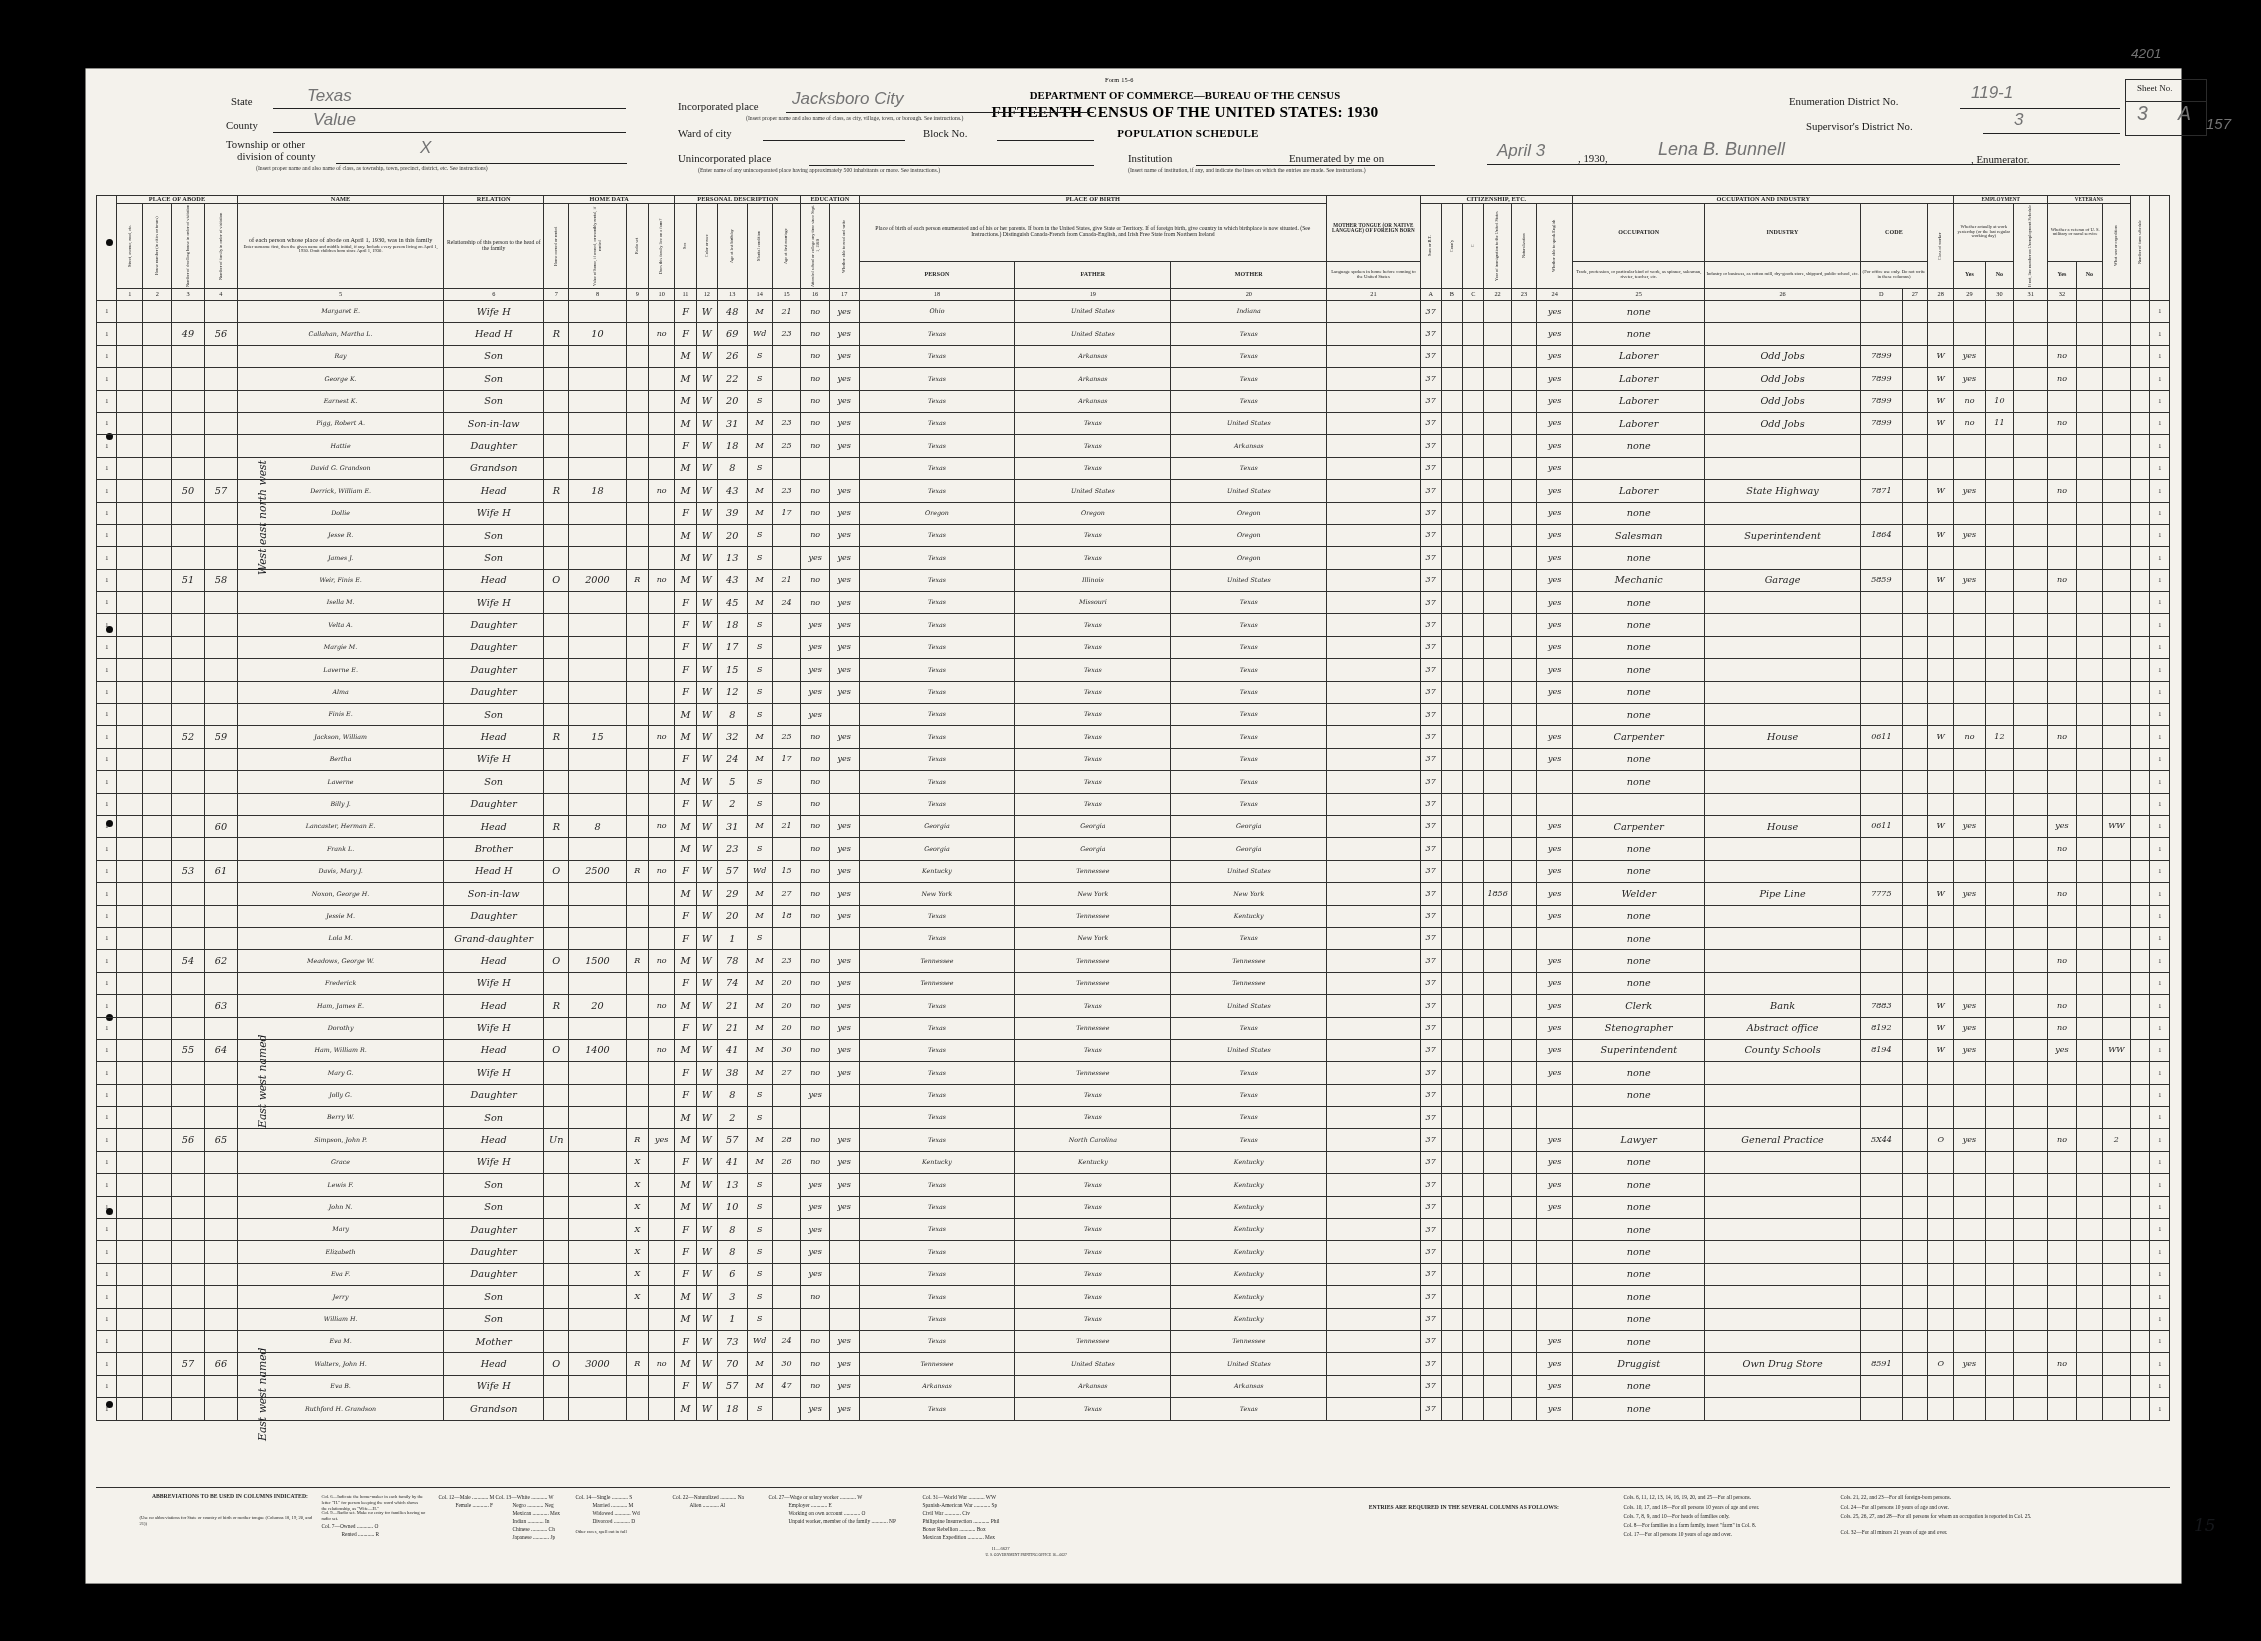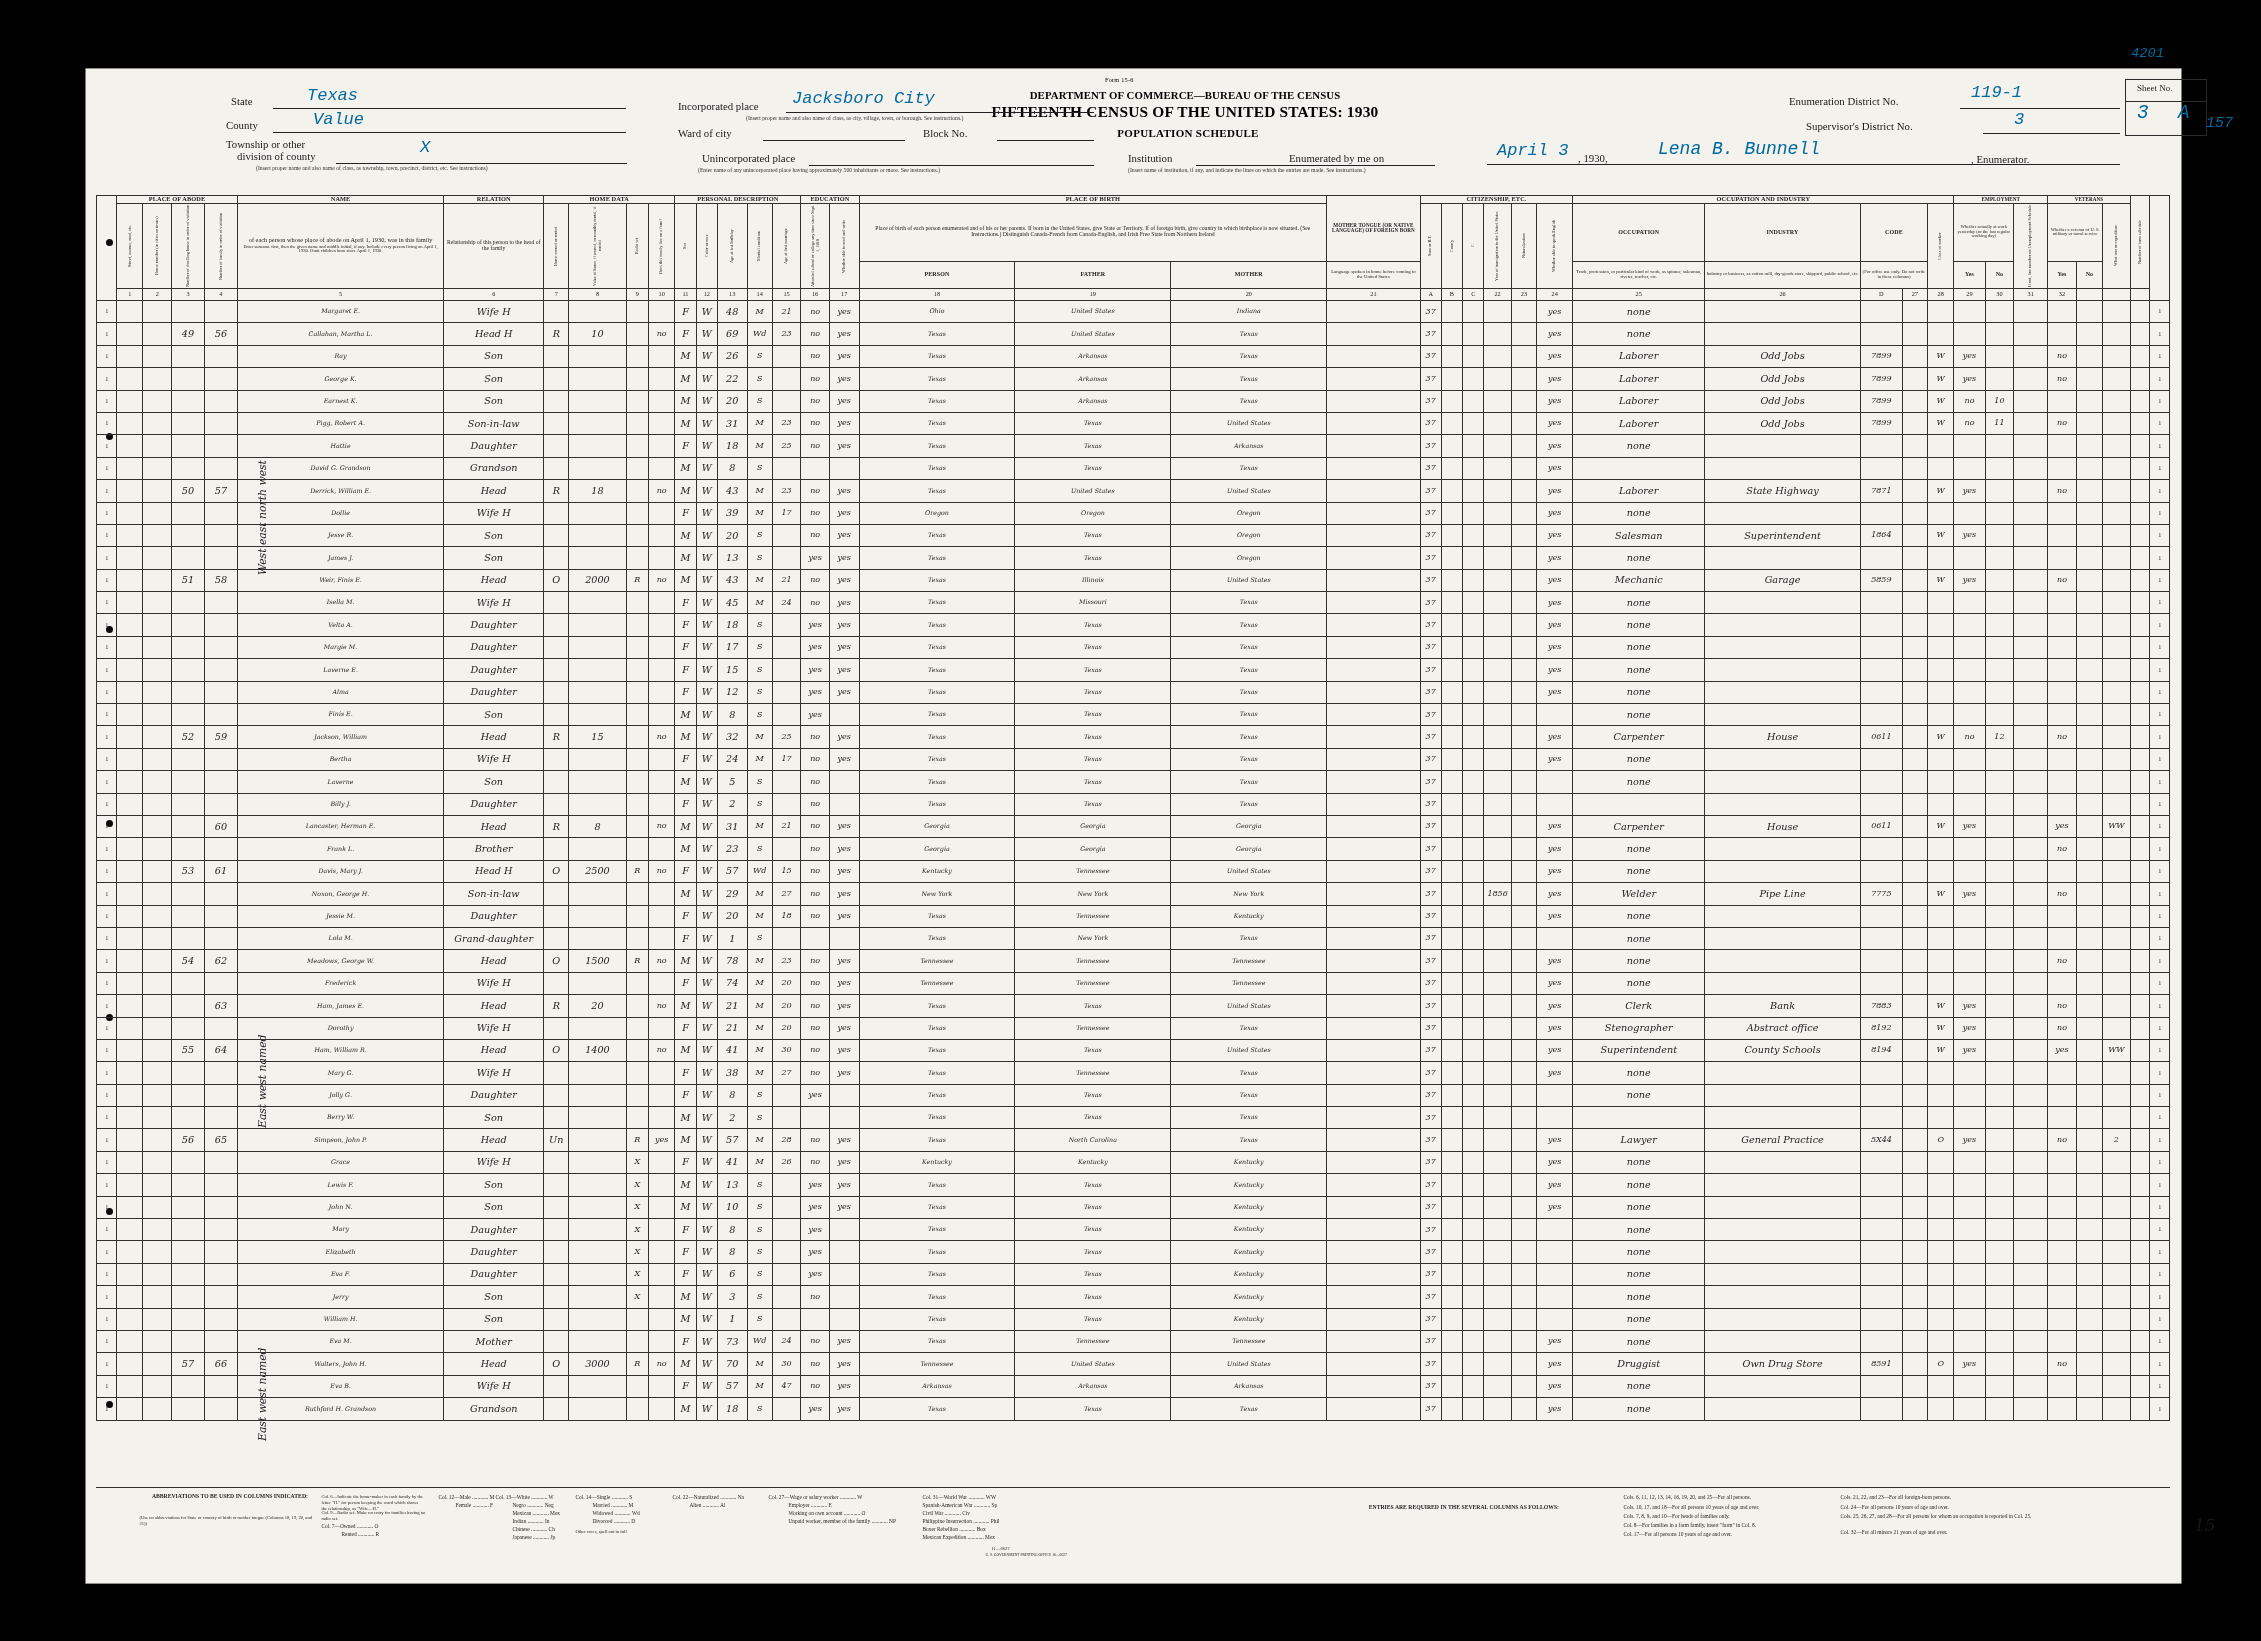--- a/index.html
+++ b/index.html
@@ -3,22 +3,22 @@
 <meta charset="utf-8">
 <style>
   html,body{margin:0;padding:0;background:#000;}
   body{width:2261px;height:1641px;overflow:hidden;font-family:"Liberation Serif",serif;}
   .page{position:absolute;left:85px;top:68px;width:2097px;height:1516px;background:#f4f2ec;
         box-shadow:0 0 0 0.6px #2b2b2b inset;}
   .sheet{position:absolute;left:0;top:0;width:2097px;height:1516px;}
   
   .hdr{position:absolute;left:0;top:0;width:2097px;height:125px;}
   .hdr .lbl{position:absolute;font-size:10.8px;color:#1a1a1a;}
-  .hdr .wr{position:absolute;font-family:Liberation Mono, monospace;font-style:italic;
-           font-size:17px;color:#0369a1;}
+  .hdr .wr{position:absolute;font-family:Liberation Sans, sans-serif;font-style:italic;
+           font-size:17px;color:#737373;}
   .hdr .dline{position:absolute;border-bottom:0.9px solid #222;}
   .hdr .tiny{position:absolute;font-size:5.7px;color:#333;}
   .ctr{position:absolute;text-align:center;}
   .formno{position:absolute;font-size:6.3px;letter-spacing:0.2px;}
   .t1{font-size:10.8px;font-weight:bold;letter-spacing:0.1px;}
   .t2{font-size:15.4px;font-weight:bold;letter-spacing:0.2px;}
   .t3{font-size:11px;font-weight:bold;letter-spacing:0.3px;}
   
   table.census{position:absolute;left:11.4px;top:127px;border-collapse:collapse;
         table-layout:fixed;width:2074px;}
@@ -79,21 +79,21 @@
       <div class="lbl" style="left:593px;top:32px;">Incorporated place</div>
       <div class="wr" style="left:707px;top:20.5px;">Jacksboro City</div>
       <div class="dline" style="left:701px;top:44px;width:308px;"></div>
       <div class="tiny" style="left:661px;top:47px;">(Insert proper name and also name of class, as city, village, town, or borough. See instructions.)</div>
 
       <div class="lbl" style="left:593px;top:59px;">Ward of city</div>
       <div class="dline" style="left:678px;top:72px;width:142px;"></div>
       <div class="lbl" style="left:838px;top:59px;">Block No.</div>
       <div class="dline" style="left:912px;top:72px;width:97px;"></div>
 
-      <div class="lbl" style="left:593px;top:84px;margin-left:24px;">Unincorporated place</div>
+      <div class="lbl" style="left:593px;top:84px;">Unincorporated place</div>
       <div class="dline" style="left:724px;top:97px;width:285px;"></div>
       <div class="tiny" style="left:613px;top:99px;">(Enter name of any unincorporated place having approximately 500 inhabitants or more.   See instructions.)</div>
 
       <div class="lbl" style="left:1043px;top:84px;">Institution</div>
       <div class="dline" style="left:1111px;top:97px;width:239px;"></div>
       <div class="tiny" style="left:1043px;top:99px;">(Insert name of institution, if any, and indicate the lines on which the entries are made.   See instructions.)</div>
 
       <div class="lbl" style="left:1704px;top:27px;">Enumeration District No.</div>
       <div class="wr" style="left:1886px;top:15px;">119-1</div>
       <div class="dline" style="left:1875px;top:40px;width:160px;"></div>

